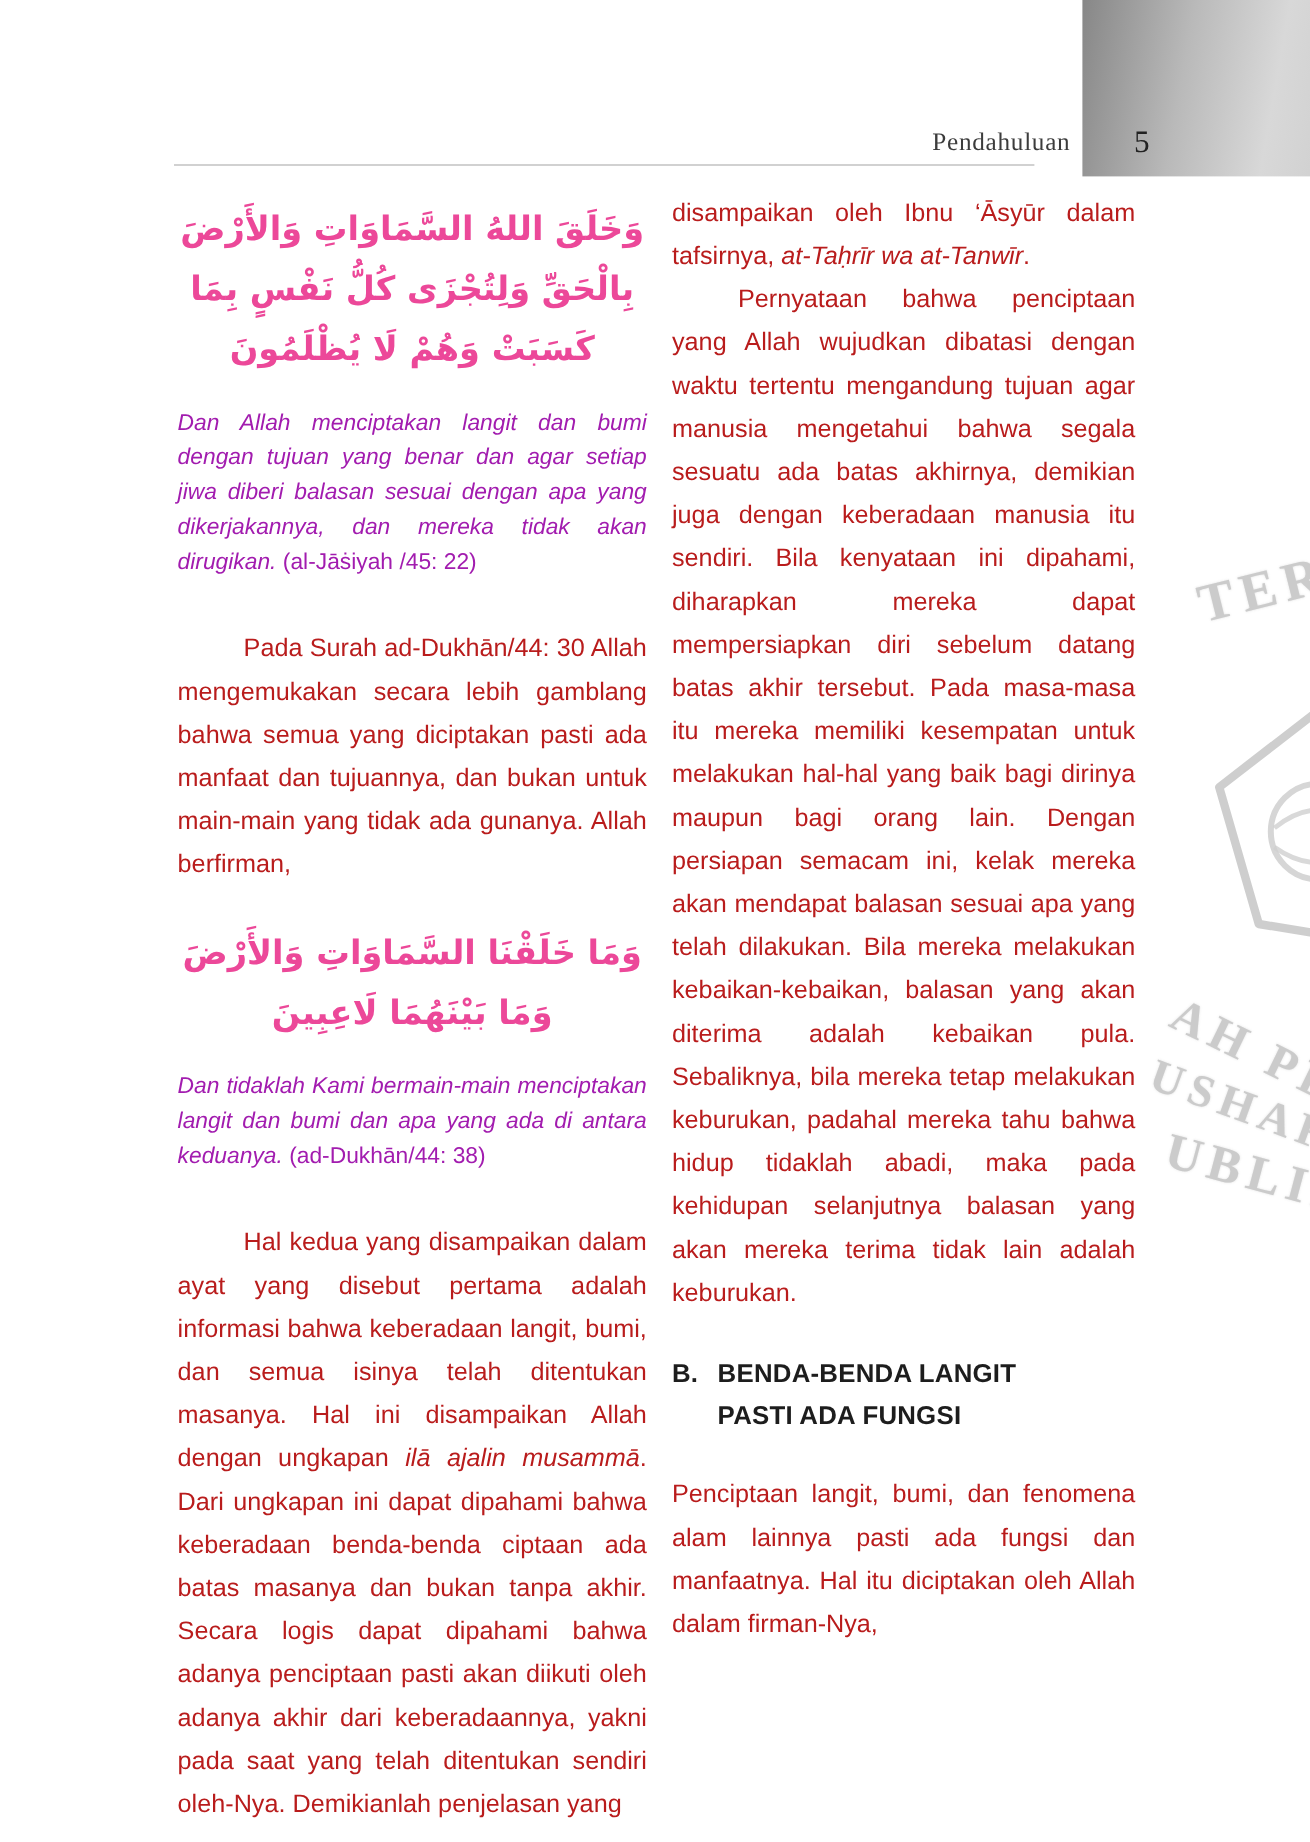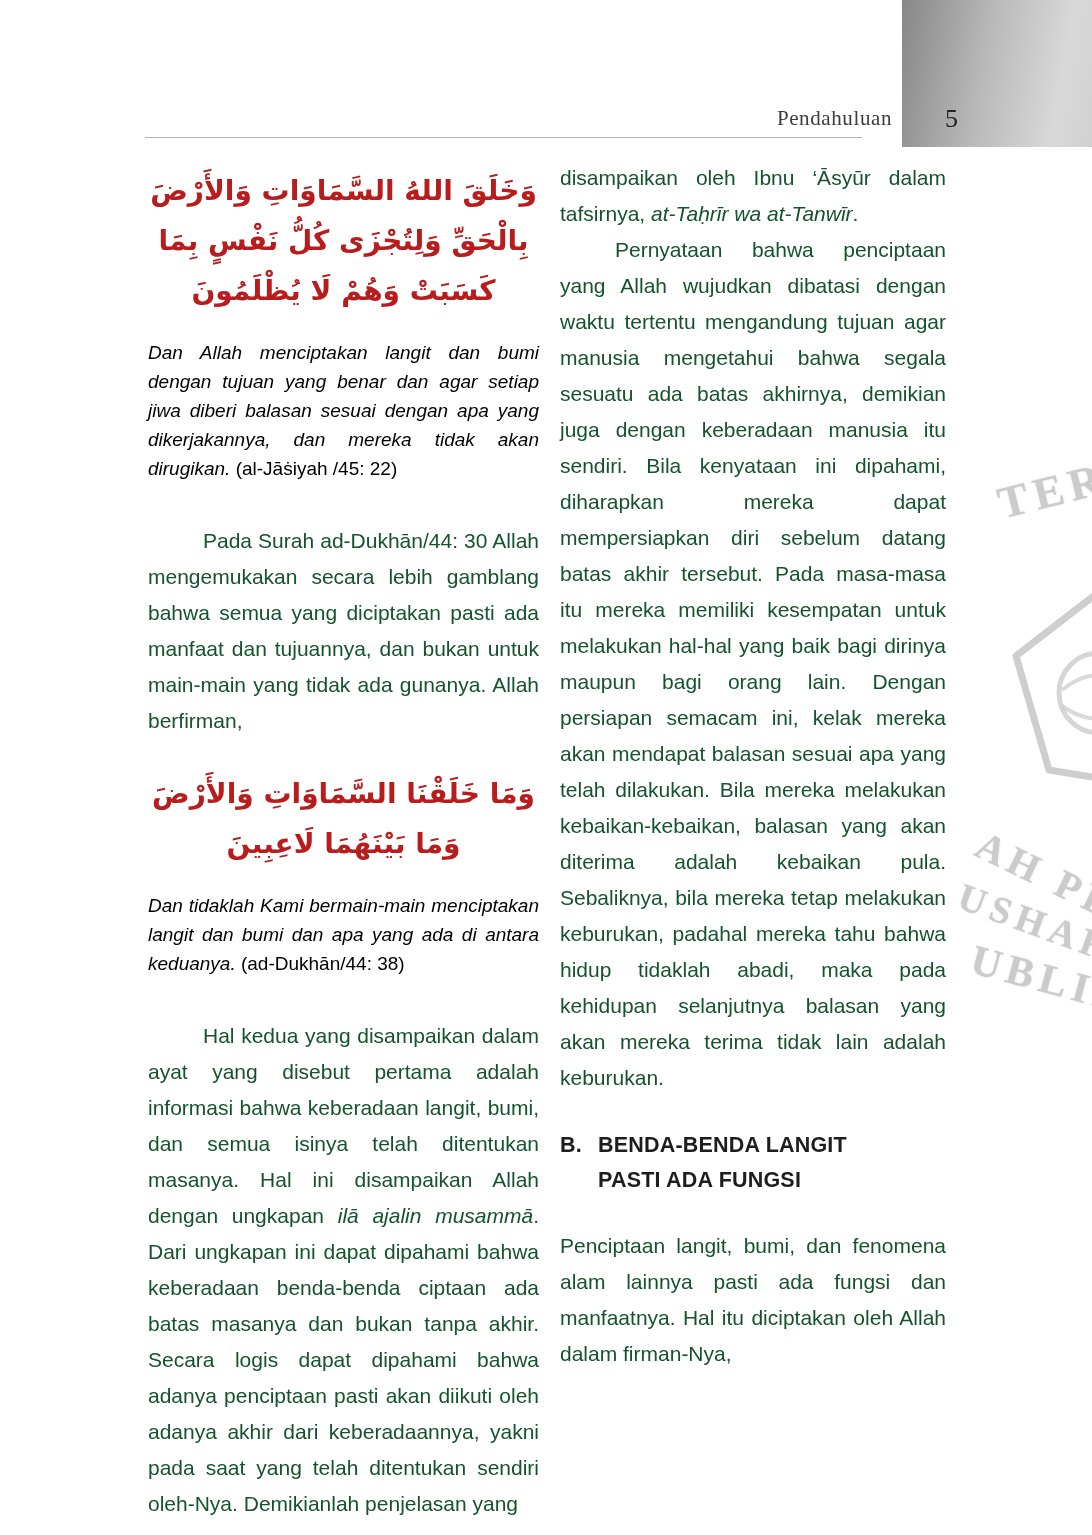--- a/index.html
+++ b/index.html
@@ -50,39 +50,39 @@
   .wm-b     { left:90px;  top:526px; font-size:42px; transform:rotate(15deg); }
   .wm-emblem{ position:absolute; left:125px; top:148px; }
 
   
   .col-left { position:absolute; left:148px; top:160px; width:391px; }
   .col-right{ position:absolute; left:560px; top:160px; width:386px; }
 
   p{ margin:0; }
   .body-text{
     font-size:21px; line-height:36px; text-align:justify;
-    color:#14532d;
+    color:#b91c1c;
   }
   .indent{ text-indent:55px; }
   .mt-para{ margin-top:40px; }
 
   .arabic{
     direction:rtl; unicode-bidi:embed;
     font-family:"DejaVu Sans",sans-serif;
     font-weight:bold;
     font-size:28px; line-height:50px;
-    text-align:center; color:#b91c1c;
+    text-align:center; color:#ec4899;
     margin-top:6px;
   }
   .mt-verse{ margin-top:30px; }
 
   .caption{
     margin-top:22px;
     font-size:19px; line-height:29px; text-align:justify;
-    font-style:italic; color:#000000;
+    font-style:italic; color:#a21caf;
   }
   .caption .ref{ font-style:normal; }
 
   .section-heading{
     display:flex; margin-top:32px;
     font-weight:bold; font-size:21.5px; line-height:35px; color:#1d1d1d;
     letter-spacing:.2px;
   }
   .section-heading .letter{ width:38px; flex:none; }
   .section-heading .hl{ display:block; }

